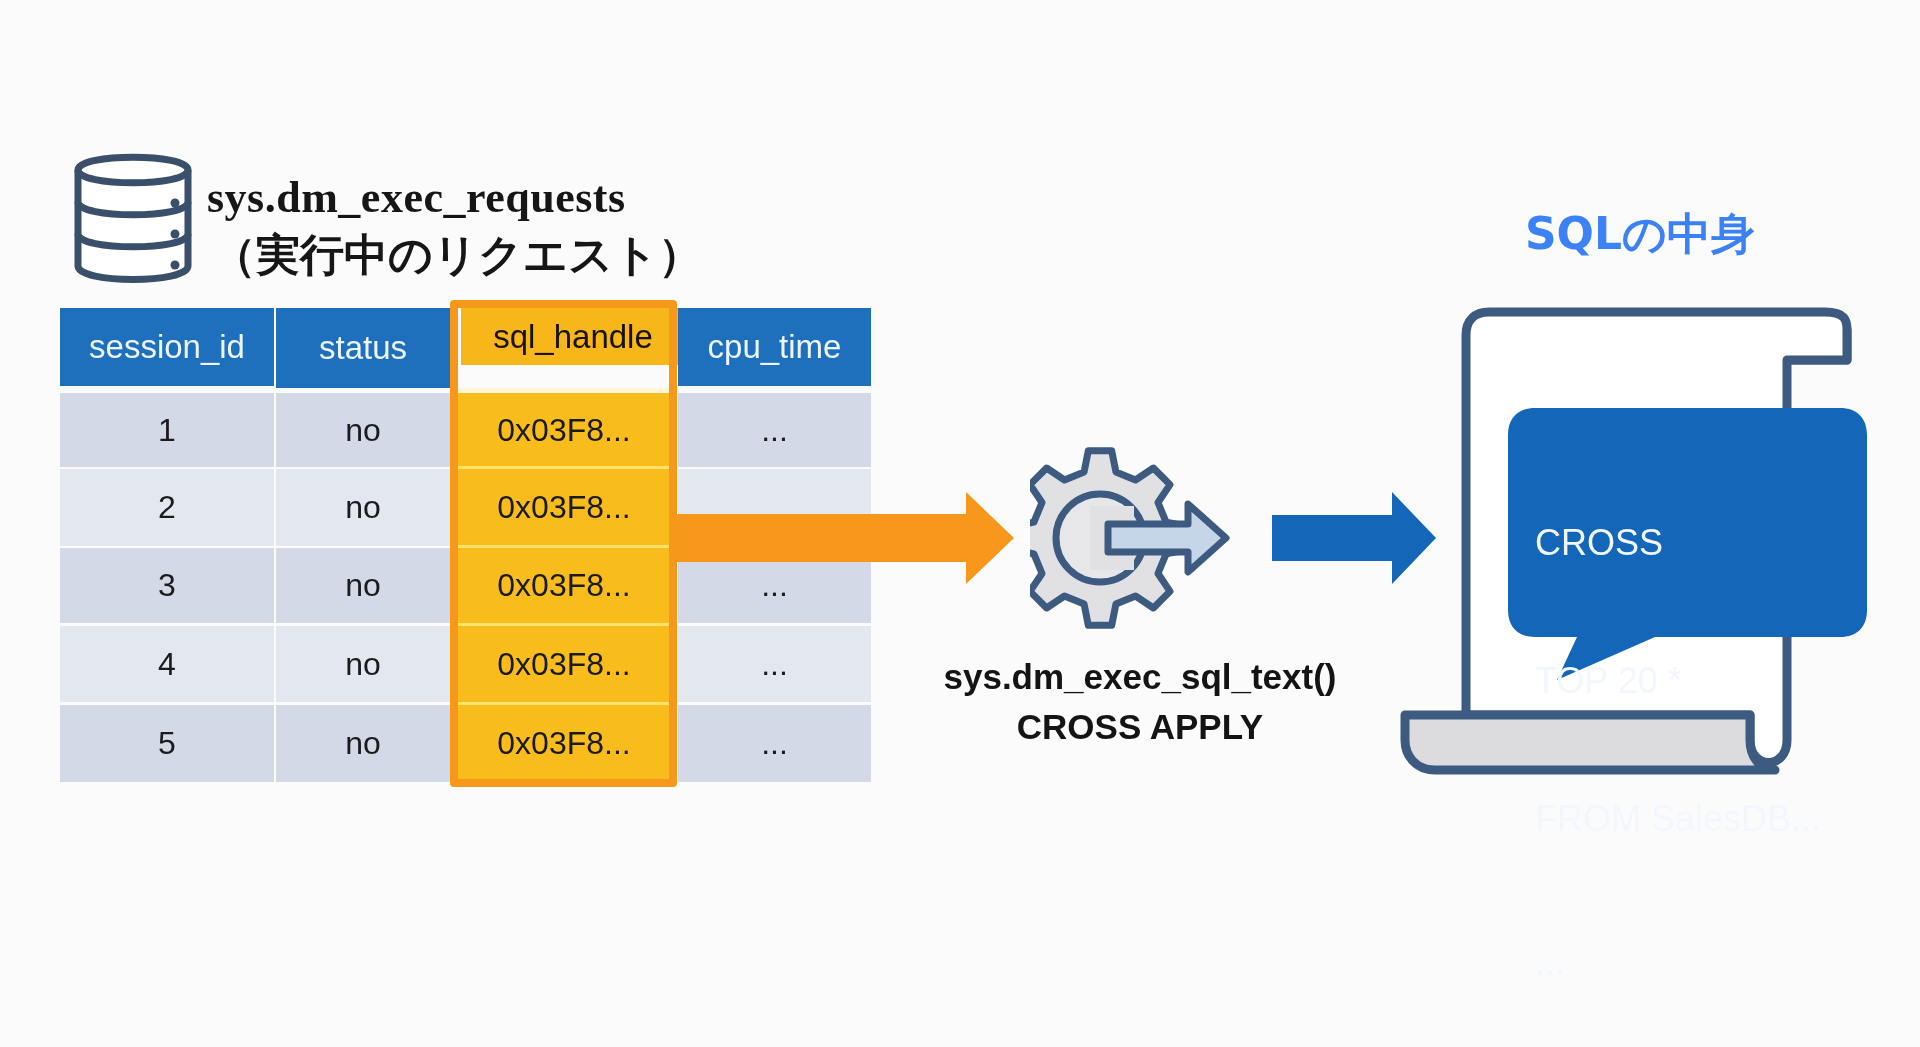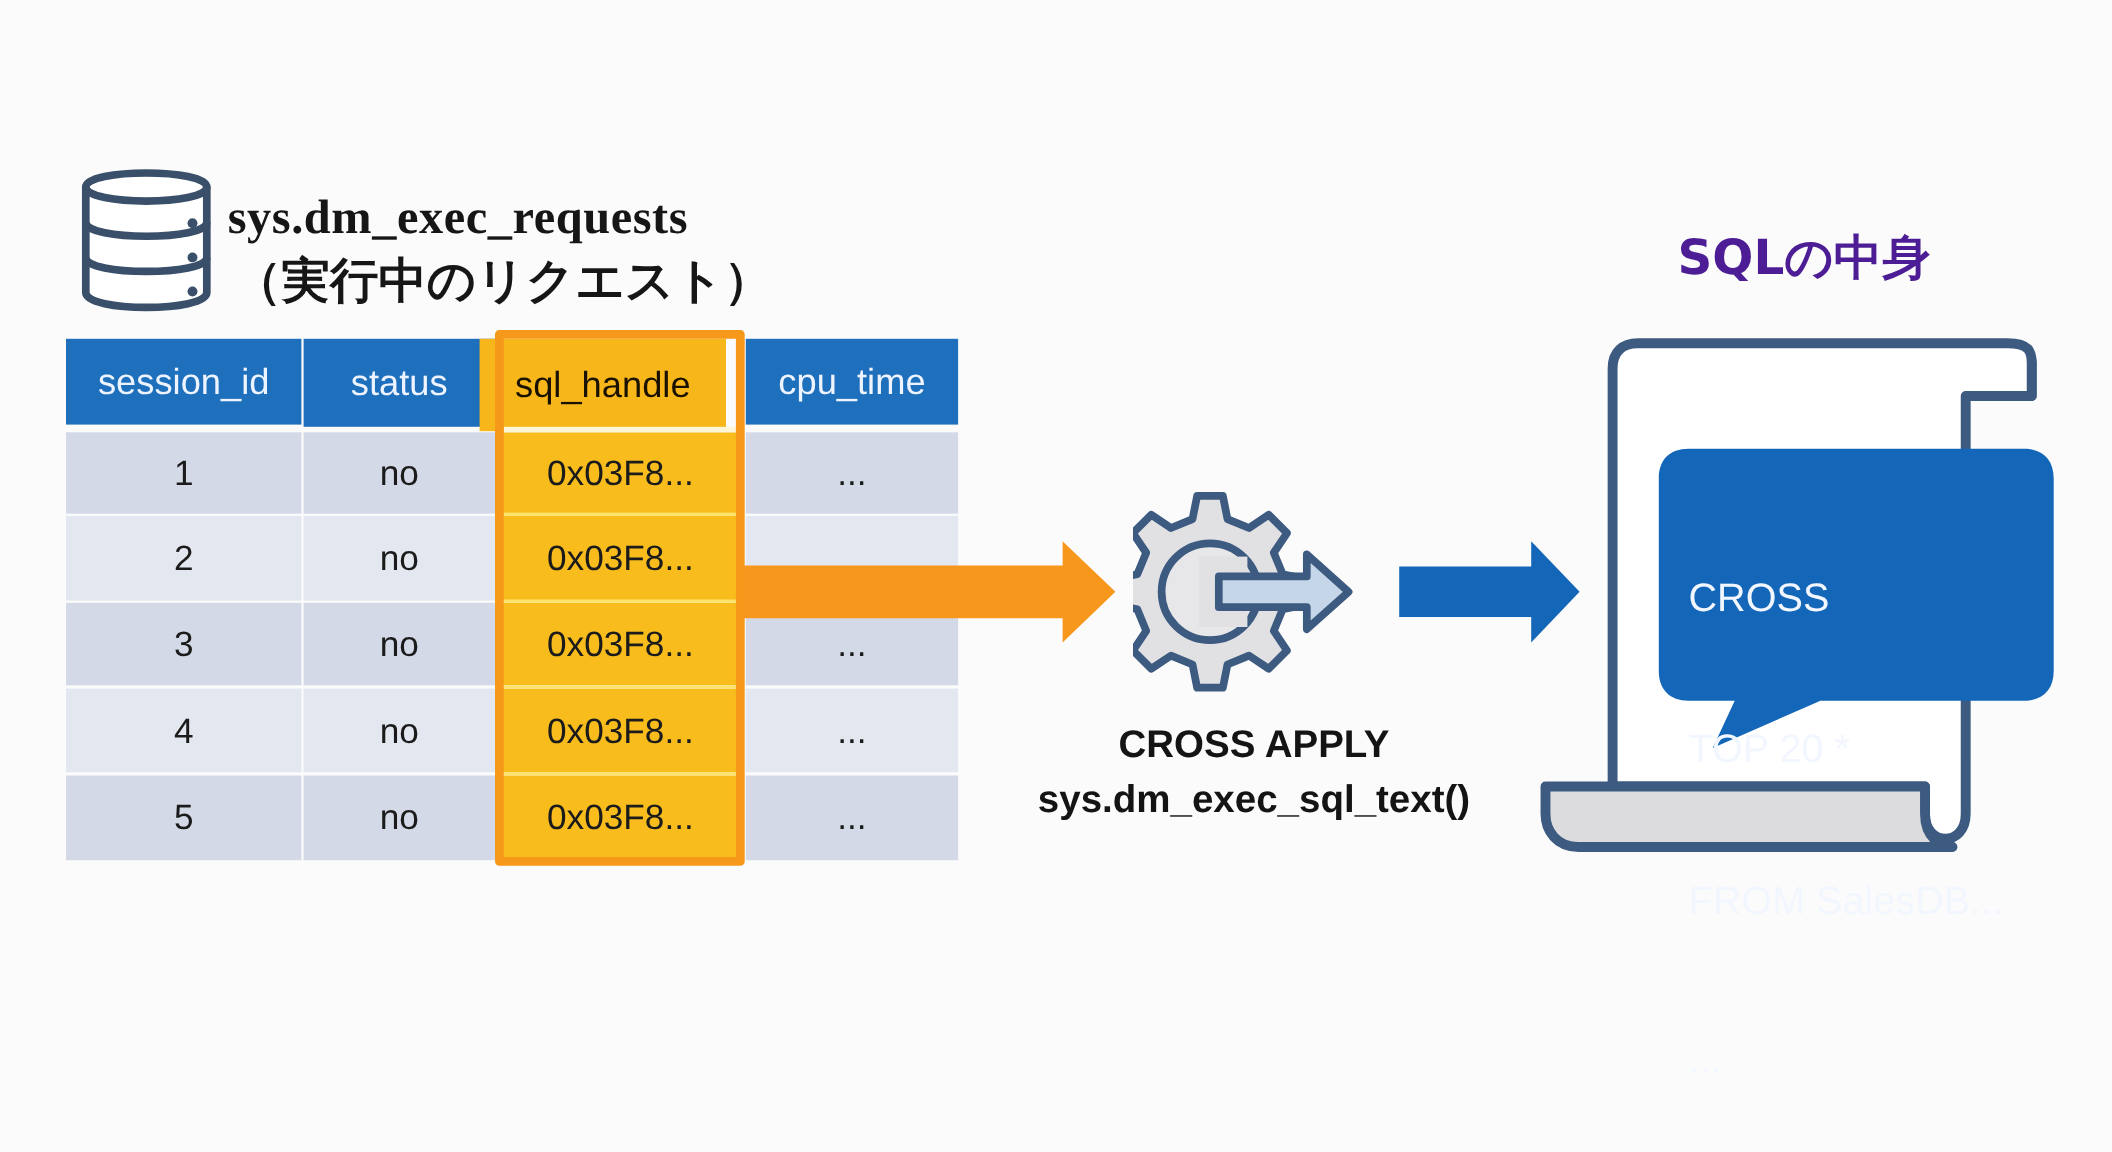--- a/index.html
+++ b/index.html
@@ -35,21 +35,21 @@
   }
   .hl-sep { position: absolute; left: 458px; width: 211px; height: 3px; background: #fde36b; }
 
   
   #cross-apply {
     position: absolute; left: 900px; top: 652px; width: 480px; text-align: center;
     font-weight: bold; font-size: 35px; line-height: 50px; color: #141414;
   }
   #sql-content-title {
     position: absolute; left: 1400px; top: 205px; width: 480px; text-align: center;
-    font-weight: bold; font-size: 44px; color: #4c1d95; font-family: "DejaVu Sans", sans-serif;
+    font-weight: bold; font-size: 44px; color: #3b82f6; font-family: "DejaVu Sans", sans-serif;
   }
   #sql-bubble-text {
     position: absolute; left: 1535px; top: 428px; color: #f2f7ff;
     font-size: 36px; line-height: 46px; white-space: pre;
   }
 </style>
 </head>
 <body>
 
 <svg id="db-icon" class="abs" viewBox="0 0 122 140">
@@ -65,21 +65,21 @@
     <circle cx="103" cy="117" r="4.5"></circle>
   </g>
 </svg>
 
 <div id="title-main" class="title-line">sys.dm_exec_requests</div>
 <div id="title-sub" class="title-line">（実行中のリクエスト）</div>
 
 <div id="table-wrap">
     <div class="tcell th" style="left: 60px; top: 308px; width: 214px; height: 78px;">session_id</div>
     <div class="tcell th" style="left: 276px; top: 308px; width: 174px; height: 80px;">status</div>
-    <div class="tcell th hl" style="left: 436px; top: 308px; width: 224px; height: 84px;">sql_handle</div>
+    <div class="tcell th hl" style="left: 461px; top: 308px; width: 224px; height: 57px;">sql_handle</div>
     <div class="tcell th" style="left: 678px; top: 308px; width: 193px; height: 78px;">cpu_time</div>
     <div class="tcell td row-odd" style="left: 60px; top: 393px; width: 214px; height: 74px;">1</div>
     <div class="tcell td row-odd" style="left: 276px; top: 393px; width: 174px; height: 74px;">no</div>
     <div class="tcell td row-odd hl" style="left: 452px; top: 393px; width: 224px; height: 74px;">0x03F8...</div>
     <div class="tcell td row-odd" style="left: 678px; top: 393px; width: 193px; height: 74px;">...</div>
     <div class="tcell td row-even" style="left: 60px; top: 469px; width: 214px; height: 77px;">2</div>
     <div class="tcell td row-even" style="left: 276px; top: 469px; width: 174px; height: 77px;">no</div>
     <div class="tcell td row-even hl" style="left: 452px; top: 469px; width: 224px; height: 77px;">0x03F8...</div>
     <div class="tcell td row-even" style="left: 678px; top: 469px; width: 193px; height: 77px;"></div>
     <div class="hl-sep" style="top: 466px;"></div>
@@ -110,22 +110,22 @@
 <svg class="abs" style="left:1030px; top:438px; width:240px; height:200px;" viewBox="0 0 240 200">
   <g id="gear-g" transform="translate(70,100)">
     <path id="gear-path" fill="#e1e1e3" stroke="#3d5a80" stroke-width="7" stroke-linejoin="round" d="M-15.9 -66.1 L-11.7 -87.2 L11.7 -87.2 L15.9 -66.1 L35.5 -58.0 L53.4 -70.0 L70.0 -53.4 L58.0 -35.5 L66.1 -15.9 L87.2 -11.7 L87.2 11.7 L66.1 15.9 L58.0 35.5 L70.0 53.4 L53.4 70.0 L35.5 58.0 L15.9 66.1 L11.7 87.2 L-11.7 87.2 L-15.9 66.1 L-35.5 58.0 L-53.4 70.0 L-70.0 53.4 L-58.0 35.5 L-66.1 15.9 L-87.2 11.7 L-87.2 -11.7 L-66.1 -15.9 L-58.0 -35.5 L-70.0 -53.4 L-53.4 -70.0 L-35.5 -58.0 Z"></path>
     <circle r="44" fill="#e7e7e9" stroke="#3d5a80" stroke-width="7"></circle>
   </g>
   <rect x="60" y="68" width="44" height="64" fill="#e1e1e3"></rect>
   <polygon points="78,86 158,86 158,66 196,100 158,134 158,114 78,114" fill="#c5d6e8" stroke="#3d5a80" stroke-width="7" stroke-linejoin="round"></polygon>
 </svg>
 
 <div id="cross-apply">
+  <div>sys.dm_exec_sql_text()</div>
   <div>CROSS APPLY</div>
-  <div>sys.dm_exec_sql_text()</div>
 </div>
 
 <svg class="abs" style="left:1268px; top:488px; width:172px; height:100px;" viewBox="0 0 172 100">
   <polygon points="4,27 124,27 124,4 168,50 124,96 124,73 4,73" fill="#1467b8"></polygon>
 </svg>
 
 <div id="sql-content-title">SQLの中身</div>
 
 <svg class="abs" style="left:1395px; top:300px; width:480px; height:485px;" viewBox="0 0 480 485">
   <g stroke="#3d5a80" stroke-width="9" stroke-linejoin="round" stroke-linecap="round">

